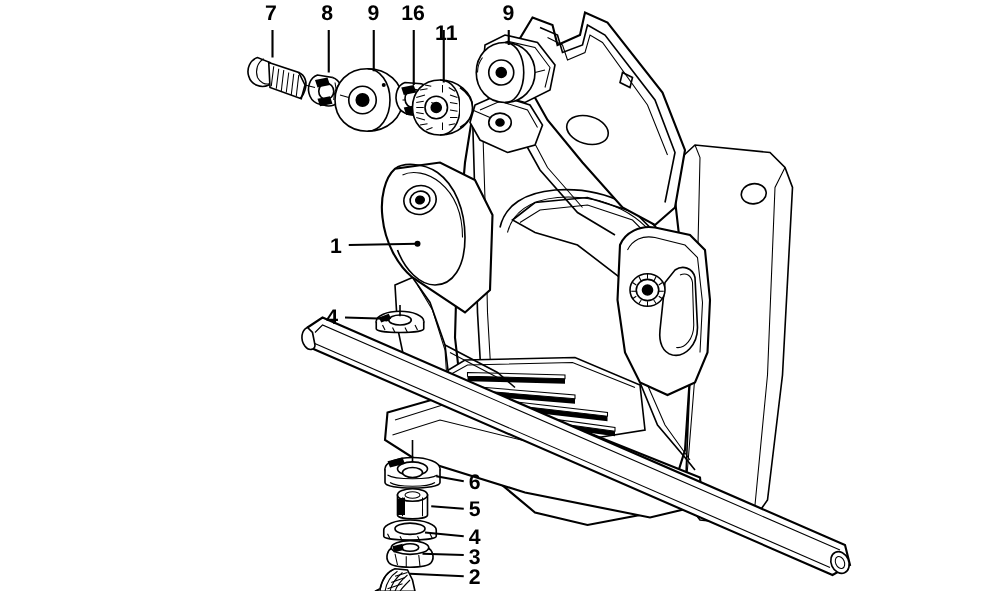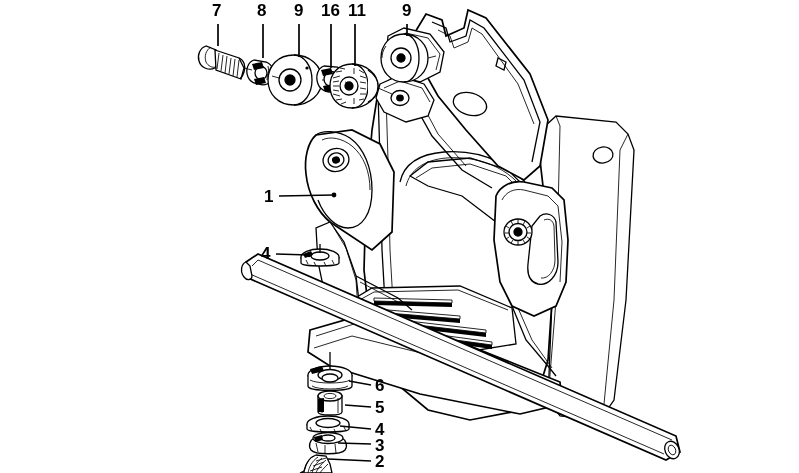--- a/index.html
+++ b/index.html
@@ -368,21 +368,21 @@
       <line x1="371" y1="444" x2="338" y2="443"></line>
       <line x1="371" y1="461" x2="328" y2="459"></line>
     </g>
 
   </svg>
 
   <div class="callout-label" style="left:212px; top:2px;">7</div>
   <div class="callout-label" style="left:257px; top:2px;">8</div>
   <div class="callout-label" style="left:294px; top:2px;">9</div>
   <div class="callout-label" style="left:321px; top:2px;">16</div>
-  <div class="callout-label" style="left:348px; top:2px;">11</div>
+  <div class="callout-label" style="left:348px; top:18px;">11</div>
   <div class="callout-label" style="left:402px; top:2px;">9</div>
   <div class="callout-label" style="left:264px; top:188px;">1</div>
   <div class="callout-label" style="left:261px; top:245px;">4</div>
   <div class="callout-label" style="left:375px; top:377px;">6</div>
   <div class="callout-label" style="left:375px; top:399px;">5</div>
   <div class="callout-label" style="left:375px; top:421px;">4</div>
   <div class="callout-label" style="left:375px; top:437px;">3</div>
   <div class="callout-label" style="left:375px; top:453px;">2</div>
 
 </div>

